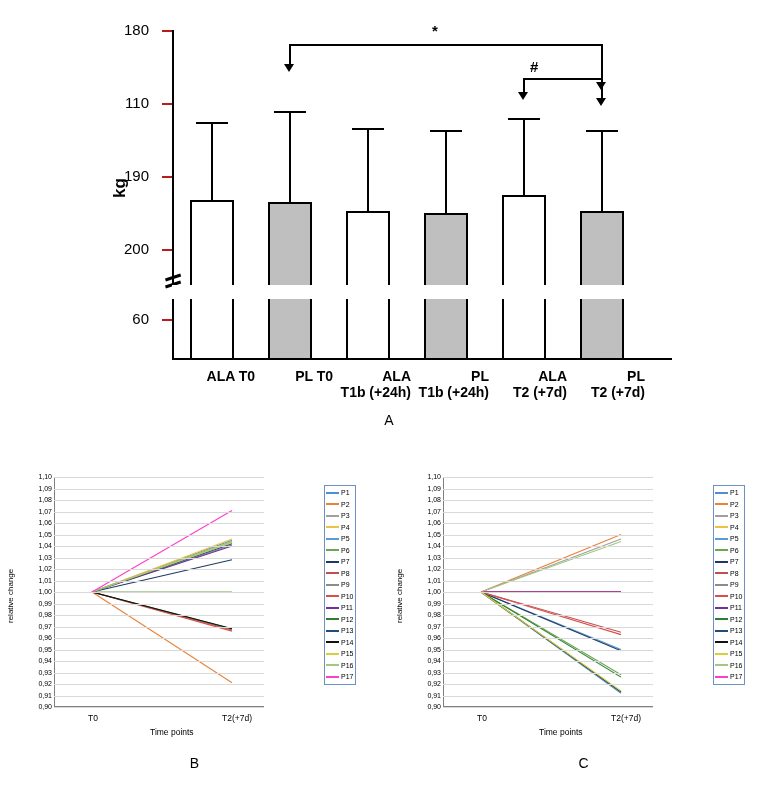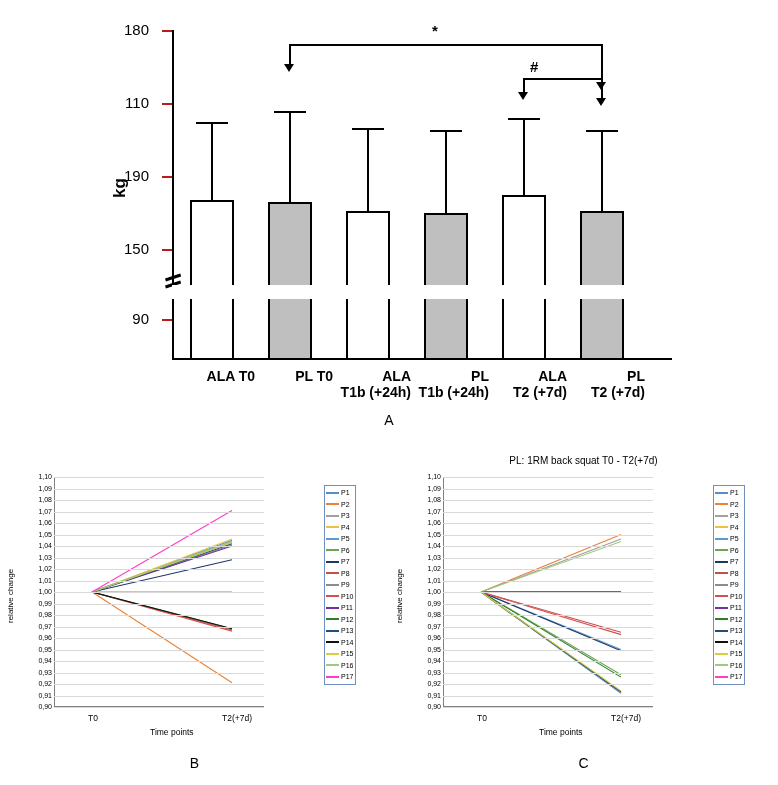--- a/index.html
+++ b/index.html
@@ -134,24 +134,24 @@
     <div class="ytick" style="top:0px;">
       <span class="ylabel">180</span>
     </div>
     <div class="ytick" style="top:73px;">
       <span class="ylabel">110</span>
     </div>
     <div class="ytick" style="top:146px;">
       <span class="ylabel">190</span>
     </div>
     <div class="ytick" style="top:219px;">
-      <span class="ylabel">150</span>
+      <span class="ylabel">200</span>
     </div>
     <div class="ytick" style="top:289px;">
-      <span class="ylabel">90</span>
+      <span class="ylabel">60</span>
     </div>
   </div>
   <div id="xaxisA"></div>
 
   <div class="breakmark" style="left:165px;top:276px;"></div>
 
   <div class="bar white" style="left:190px;top:200px;height:158px;"></div>
   <div class="errbar" style="left:211px;top:122px;height:80px;"></div>
   <div class="errcap" style="left:196px;top:122px;"></div>
 
@@ -361,21 +361,20 @@
       </div>
       <div class="legrow">
         <div class="legswatch" style="background: rgb(255, 62, 200);"></div>
         <div class="legtxt">P17</div>
       </div>
     </div>
   <div class="sublabel">B</div>
 </div>
 
 <div class="subpanel" id="panelC">
-  <div class="subtitle">PL: 1RM back squat T0 - T2(+7d)</div>
   <div class="subplot" id="plotC">
     <div class="sub-yaxis"></div>
     <div class="sub-xaxis"></div>
     <svg id="svgC" width="210" height="230" style="position:absolute;left:0;top:0;">
         <line x1="38" y1="115.0" x2="178" y2="216.2" stroke="#4f8fd0" stroke-width="1.1"></line>
         <line x1="38" y1="115.0" x2="178" y2="57.5" stroke="#e8833a" stroke-width="1.1"></line>
         <line x1="38" y1="115.0" x2="178" y2="62.1" stroke="#a0a0a0" stroke-width="1.1"></line>
         <line x1="38" y1="115.0" x2="178" y2="215.0" stroke="#f0c040" stroke-width="1.1"></line>
         <line x1="38" y1="115.0" x2="178" y2="172.5" stroke="#5a9bd5" stroke-width="1.1"></line>
         <line x1="38" y1="115.0" x2="178" y2="197.8" stroke="#6aa84f" stroke-width="1.1"></line>

